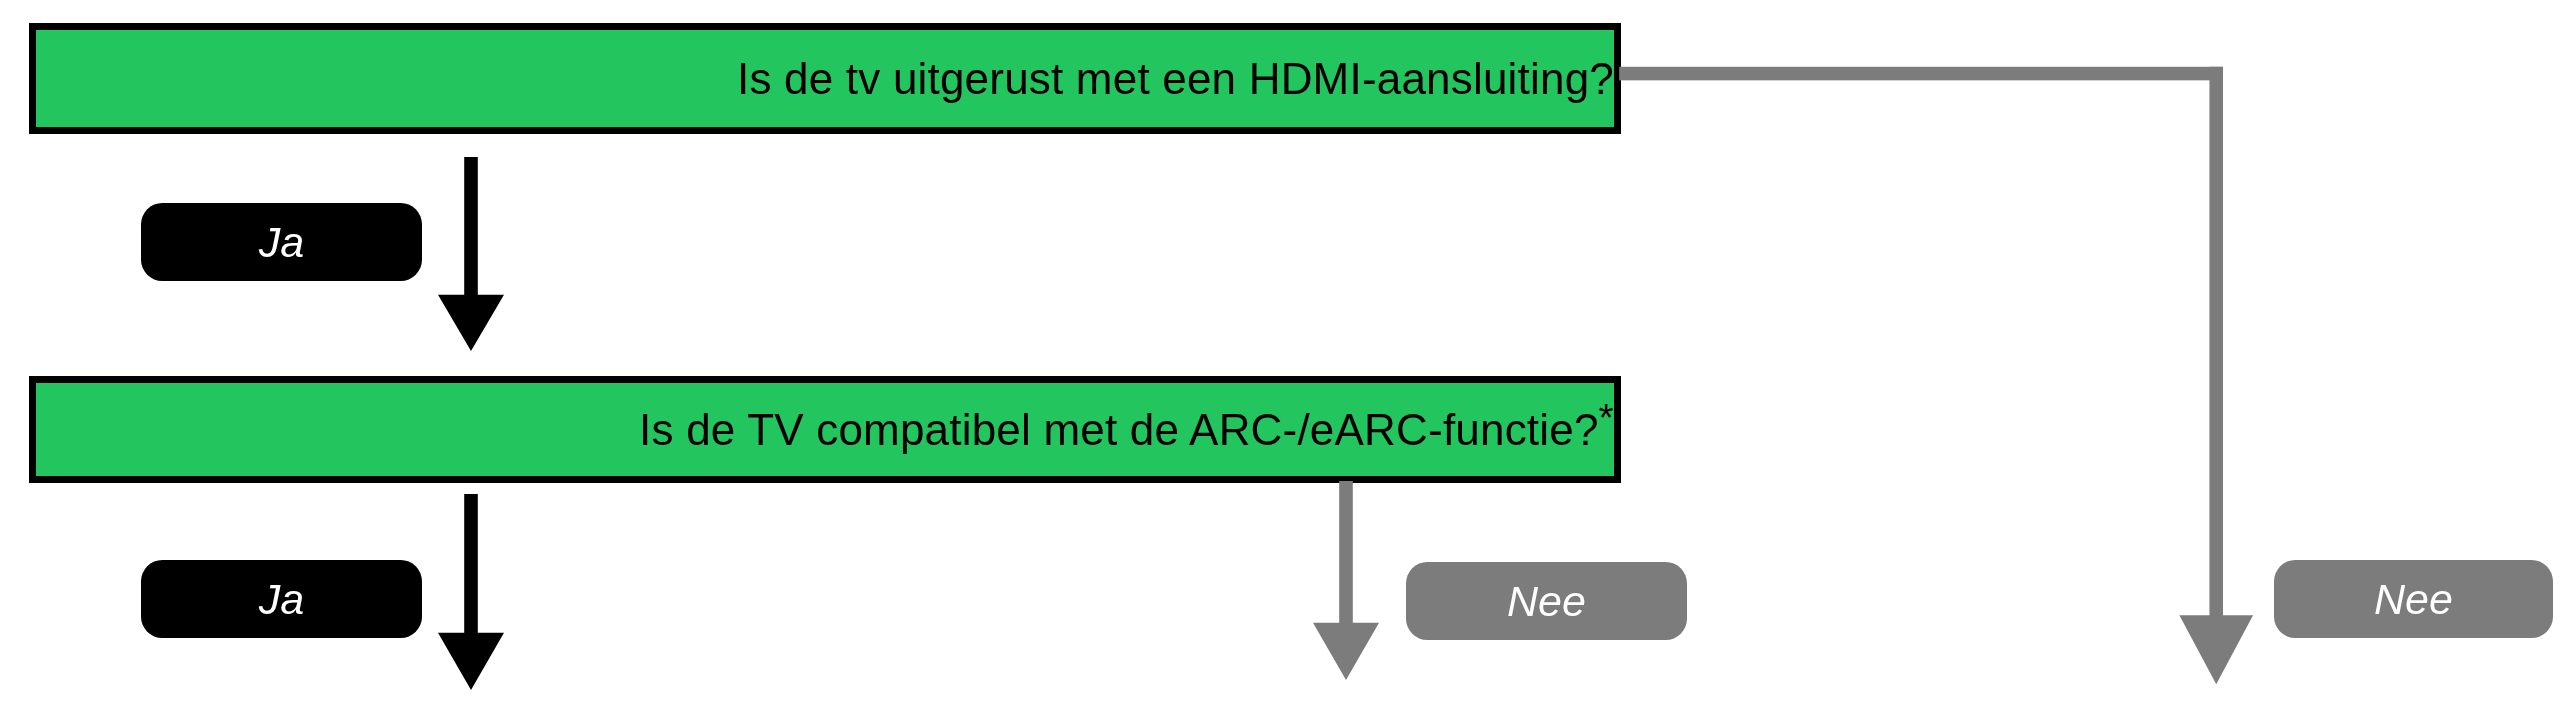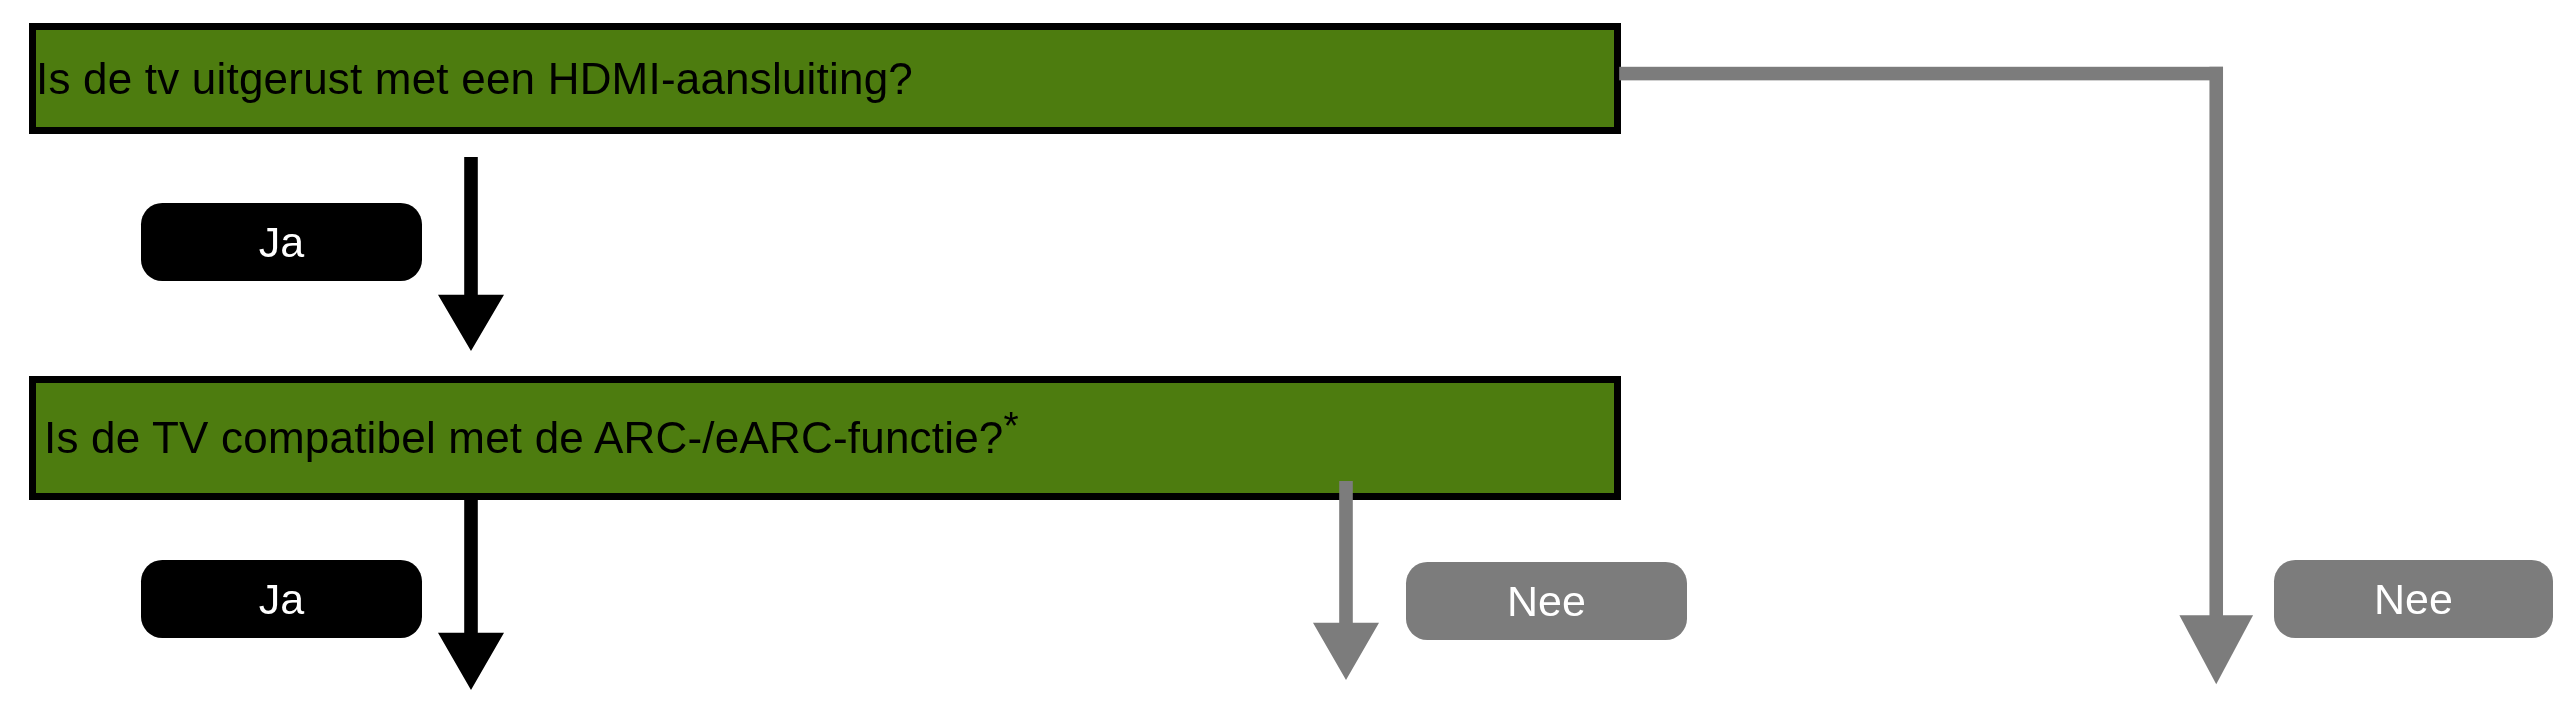--- a/index.html
+++ b/index.html
@@ -15,25 +15,25 @@
     width: 2576px;
     height: 704px;
     background: #ffffff;
     overflow: hidden;
   }
 
   
   .qbox {
     position: absolute;
     box-sizing: border-box;
-    background: #4d7c0f;
+    background: #22c55e;
     border: 7.8px solid #000000;
     display: flex;
     align-items: center;
-    justify-content: flex-start;
+    justify-content: flex-end;
   }
   .qbox-text {
     font-size: 44px;
     line-height: 1;
     color: #000000;
     letter-spacing: 0.2px;
     white-space: nowrap;
   }
   .qbox-text .asterisk {
     font-size: 39px;
@@ -45,20 +45,21 @@
   .pill {
     position: absolute;
     box-sizing: border-box;
     border-radius: 21.3px;
     display: flex;
     align-items: center;
     justify-content: center;
     color: #ffffff;
     font-size: 43px;
     line-height: 1;
+    font-style: italic;
   }
   .pill-ja   { background: #000000; }
   .pill-nee  { background: #7c7c7c; text-align: right; }
 
   
   .arrow {
     position: absolute;
   }
   .arrow svg { display: block; }
 
@@ -78,21 +79,21 @@
   <div class="pill pill-ja" style="left:141px; top:203px; width:281px; height:78px;">
     <span>Ja</span>
   </div>
 
   <div class="arrow" style="left:434px; top:157px; width:74px; height:197px;">
     <svg width="74" height="197" viewBox="0 0 76 203" xmlns="http://www.w3.org/2000/svg">
       <path d="M31 0 H45 V142 H72 L38 200 L4 142 H31 Z" fill="#000000"></path>
     </svg>
   </div>
 
-  <div class="qbox" style="left:29px; top:376px; width:1592px; height:124px;padding-left:8px;">
+  <div class="qbox" style="left:29px; top:376px; width:1592px; height:107px;padding-left:8px;">
     <span class="qbox-text"><span>Is de TV compatibel met de ARC-/eARC-functie?</span><span class="asterisk">*</span></span>
   </div>
 
   <div class="pill pill-ja" style="left:141px; top:560px; width:281px; height:78px;">
     <span>Ja</span>
   </div>
 
   <div class="arrow" style="left:434px; top:494px; width:74px; height:199px;">
     <svg width="74" height="199" viewBox="0 0 76 205" xmlns="http://www.w3.org/2000/svg">
       <path d="M31 0 H45 V143 H72 L38 202 L4 143 H31 Z" fill="#000000"></path>

